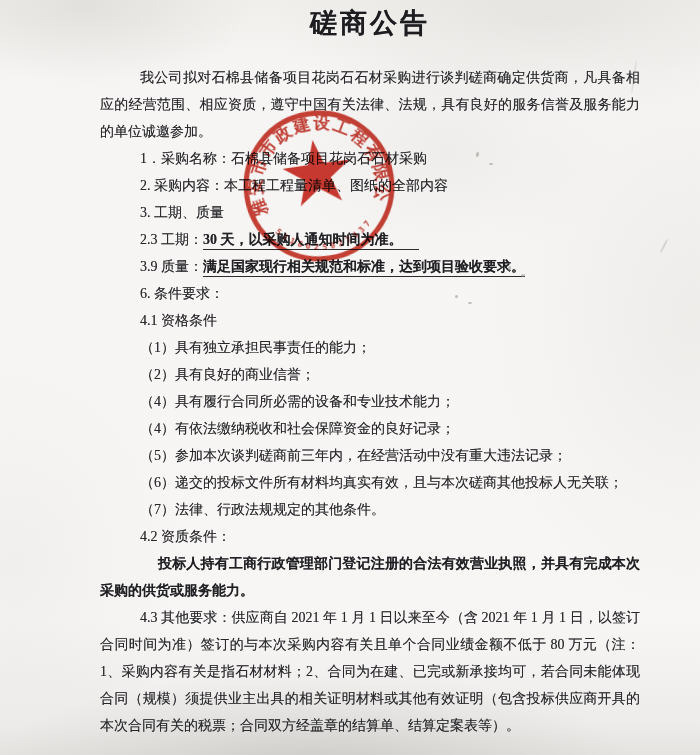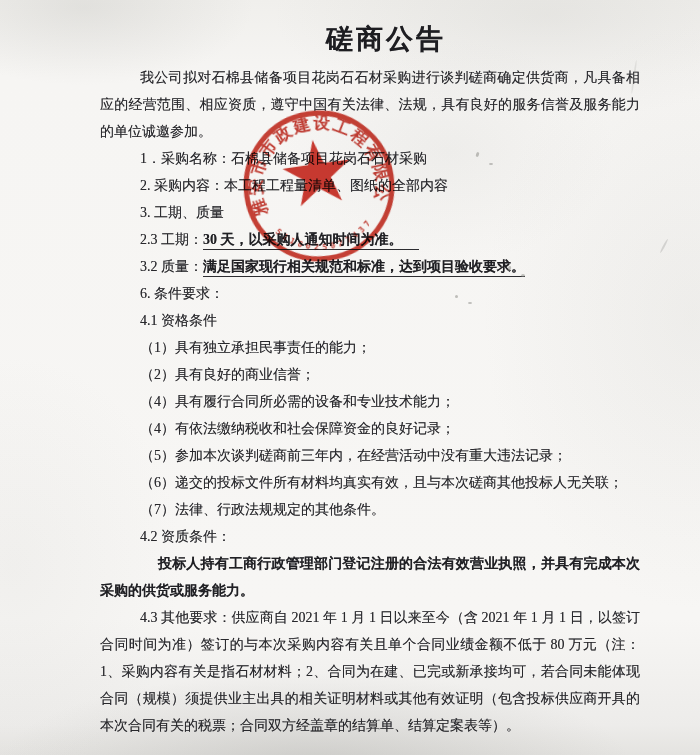--- a/index.html
+++ b/index.html
@@ -14,21 +14,21 @@
       radial-gradient(ellipse 260px 120px at 12% 1%, rgba(165,165,160,.20), transparent 65%),
       radial-gradient(ellipse 420px 160px at 78% 2%, rgba(170,170,165,.16), transparent 65%),
       radial-gradient(ellipse 300px 420px at 99% 42%, rgba(185,185,180,.14), transparent 70%),
       radial-gradient(ellipse 240px 160px at 64% 20%, rgba(180,180,175,.12), transparent 70%),
       radial-gradient(ellipse 420px 120px at 45% 101%, rgba(150,150,146,.28), transparent 75%),
       radial-gradient(ellipse 240px 300px at 2% 75%, rgba(190,190,186,.12), transparent 70%),
       linear-gradient(180deg,#f0efec 0%,#f6f5f3 10%,#f7f6f4 82%,#edecea 96%,#e4e3e0 100%);
     color:#28282c;
   }
   .title{
-    position:absolute;left:100px;top:5px;width:540px;margin:16px;
+    position:absolute;left:100px;top:5px;width:540px;margin:0;
     text-align:center;font-size:27px;font-weight:700;letter-spacing:3px;
     color:#1d1d21;text-shadow:0 0 .6px rgba(30,30,35,.55);
   }
   .doc{
     position:absolute;left:100px;top:64px;width:540px;
     font-size:14px;line-height:27px;text-align:justify;
     text-shadow:0 0 .5px rgba(40,40,45,.5);
   }
   .doc p{margin:0;}
   .ind2{text-indent:40px;}
@@ -67,21 +67,21 @@
 
   <div class="doc">
     <p class="ind2">我公司拟对石棉县储备项目花岗石石材采购进行谈判磋商确定供货商，凡具备相应的经营范围、相应资质，遵守中国有关法律、法规，具有良好的服务信誉及服务能力的单位诚邀参加。</p>
 
     <div class="ln">1．采购名称：石棉县储备项目花岗石石材采购</div>
     <div class="ln">2. 采购内容：本工程工程量清单、图纸的全部内容</div>
     <div class="ln">3. 工期、质量</div>
 
     <div class="ln"><span>2.3 工期：</span><span class="u b u-ext">30 天，以采购人通知时间为准。</span></div>
 
-    <div class="ln"><span>3.2 质量：</span><span class="u b">满足国家现行相关规范和标准，达到项目验收要求。</span></div>
+    <div class="ln"><span>3.9 质量：</span><span class="u b">满足国家现行相关规范和标准，达到项目验收要求。</span></div>
 
     <div class="ln">6. 条件要求：</div>
     <div class="ln">4.1 资格条件</div>
 
     <div class="ln">（1）具有独立承担民事责任的能力；</div>
     <div class="ln">（2）具有良好的商业信誉；</div>
     <div class="ln">（4）具有履行合同所必需的设备和专业技术能力；</div>
     <div class="ln">（4）有依法缴纳税收和社会保障资金的良好记录；</div>
     <div class="ln">（5）参加本次谈判磋商前三年内，在经营活动中没有重大违法记录；</div>
     <div class="ln">（6）递交的投标文件所有材料均真实有效，且与本次磋商其他投标人无关联；</div>

